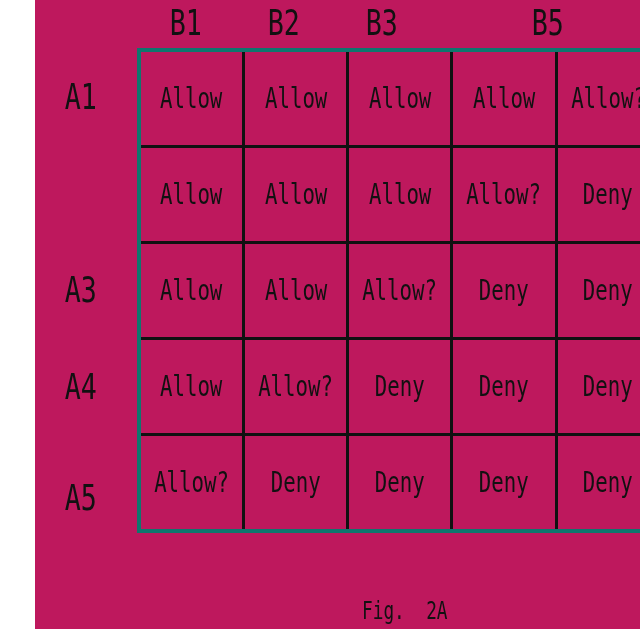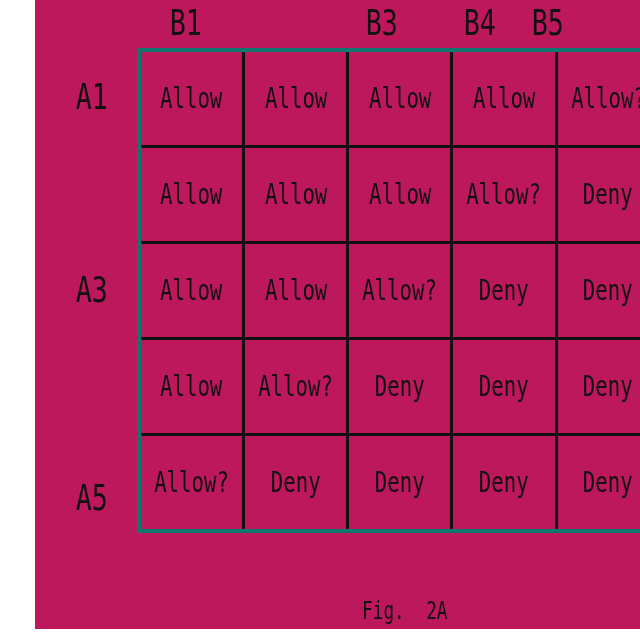--- a/index.html
+++ b/index.html
@@ -49,46 +49,47 @@
     line-height: 42px;
     text-align: center;
     font-size: 36px;
   }
   .row-header {
     position: absolute;
     left: 24px;
     width: 66px;
     height: 44px;
     line-height: 44px;
-    text-align: center;
+    text-align: left;
     font-size: 36px;
   }
   .caption {
     position: absolute;
     left: 250px;
     top: 590px;
     width: 240px;
     height: 42px;
     line-height: 42px;
     text-align: center;
     font-size: 24px;
   }
 </style>
 </head>
 <body>
 
 <div class="page">
 
   <div class="col-header" style="left:102px"><span class="squeeze">B1</span></div>
+  <div class="col-header" style="left:200px"><span class="squeeze">B2</span></div>
   <div class="col-header" style="left:298px"><span class="squeeze">B3</span></div>
-  <div class="col-header" style="left:396px"><span class="squeeze">B4</span></div>
   <div class="col-header" style="left:464px"><span class="squeeze">B5</span></div>
 
   <div class="row-header" style="top:75px"><span class="squeeze">A1</span></div>
   <div class="row-header" style="top:268px"><span class="squeeze">A3</span></div>
+  <div class="row-header" style="top:365px"><span class="squeeze">A4</span></div>
   <div class="row-header" style="top:476px"><span class="squeeze">A5</span></div>
 
   <table class="grid">
     <tbody>
         <tr>
       <td><span class="squeeze">Allow</span></td>
       <td><span class="squeeze">Allow</span></td>
       <td><span class="squeeze">Allow</span></td>
       <td><span class="squeeze">Allow</span></td>
       <td><span class="squeeze">Allow?</span></td>

